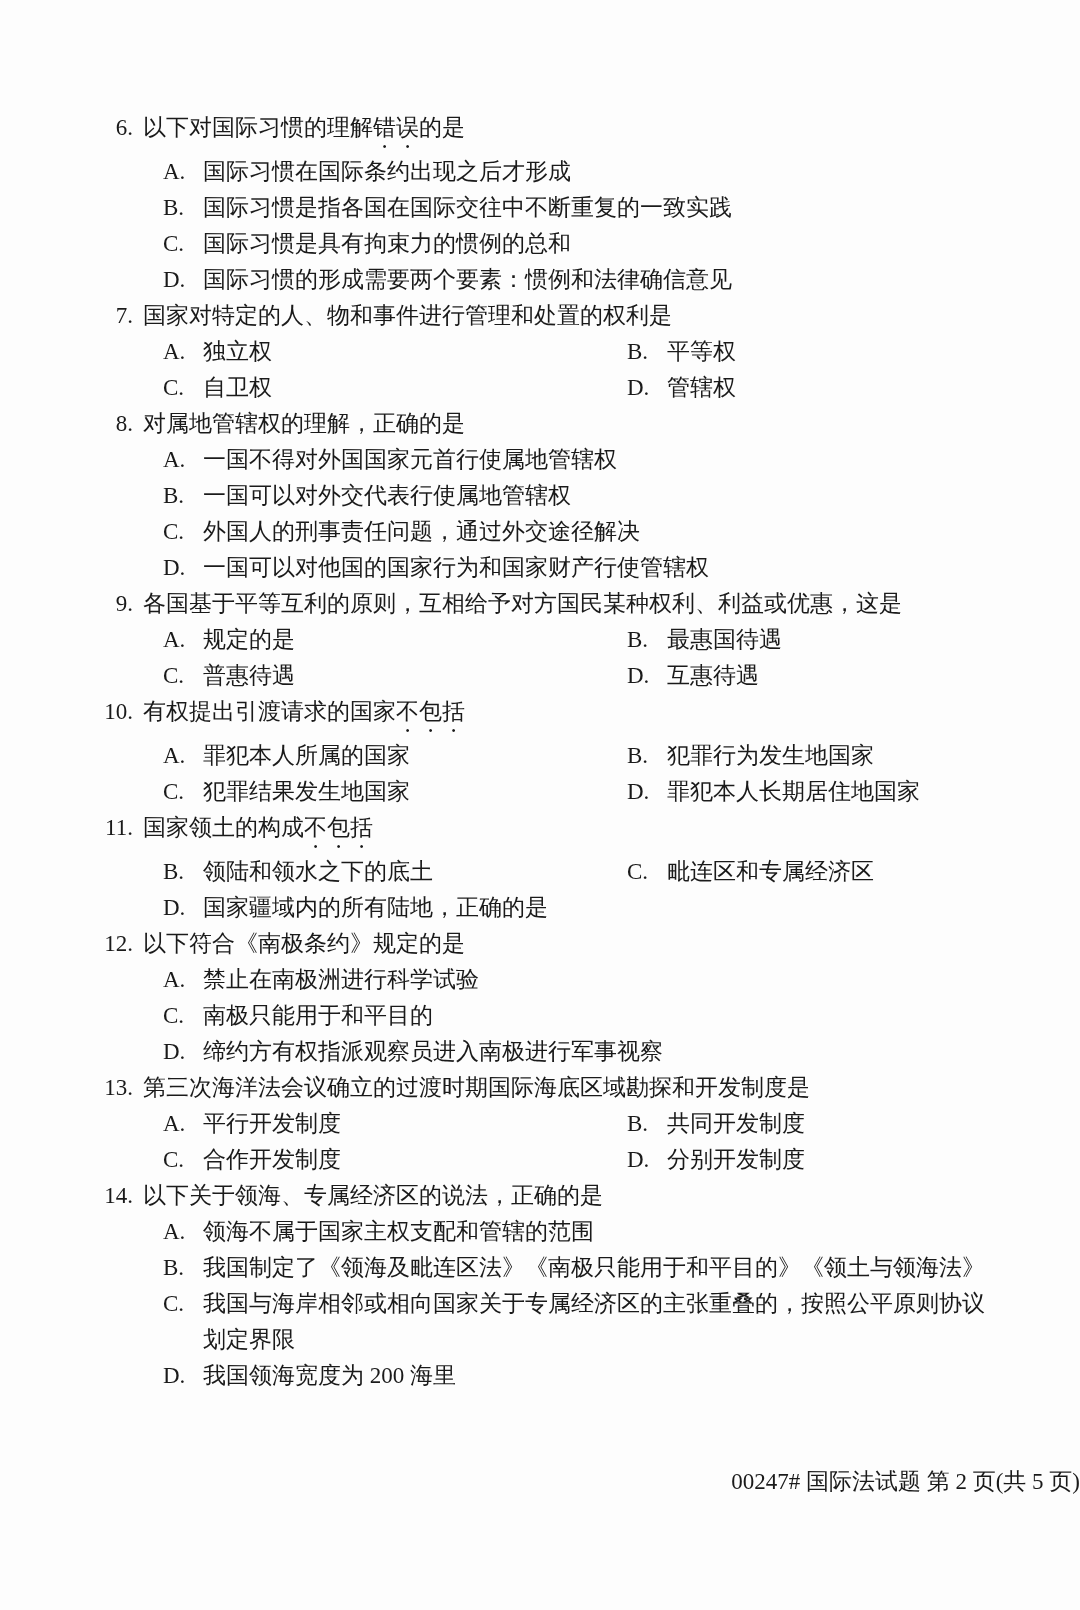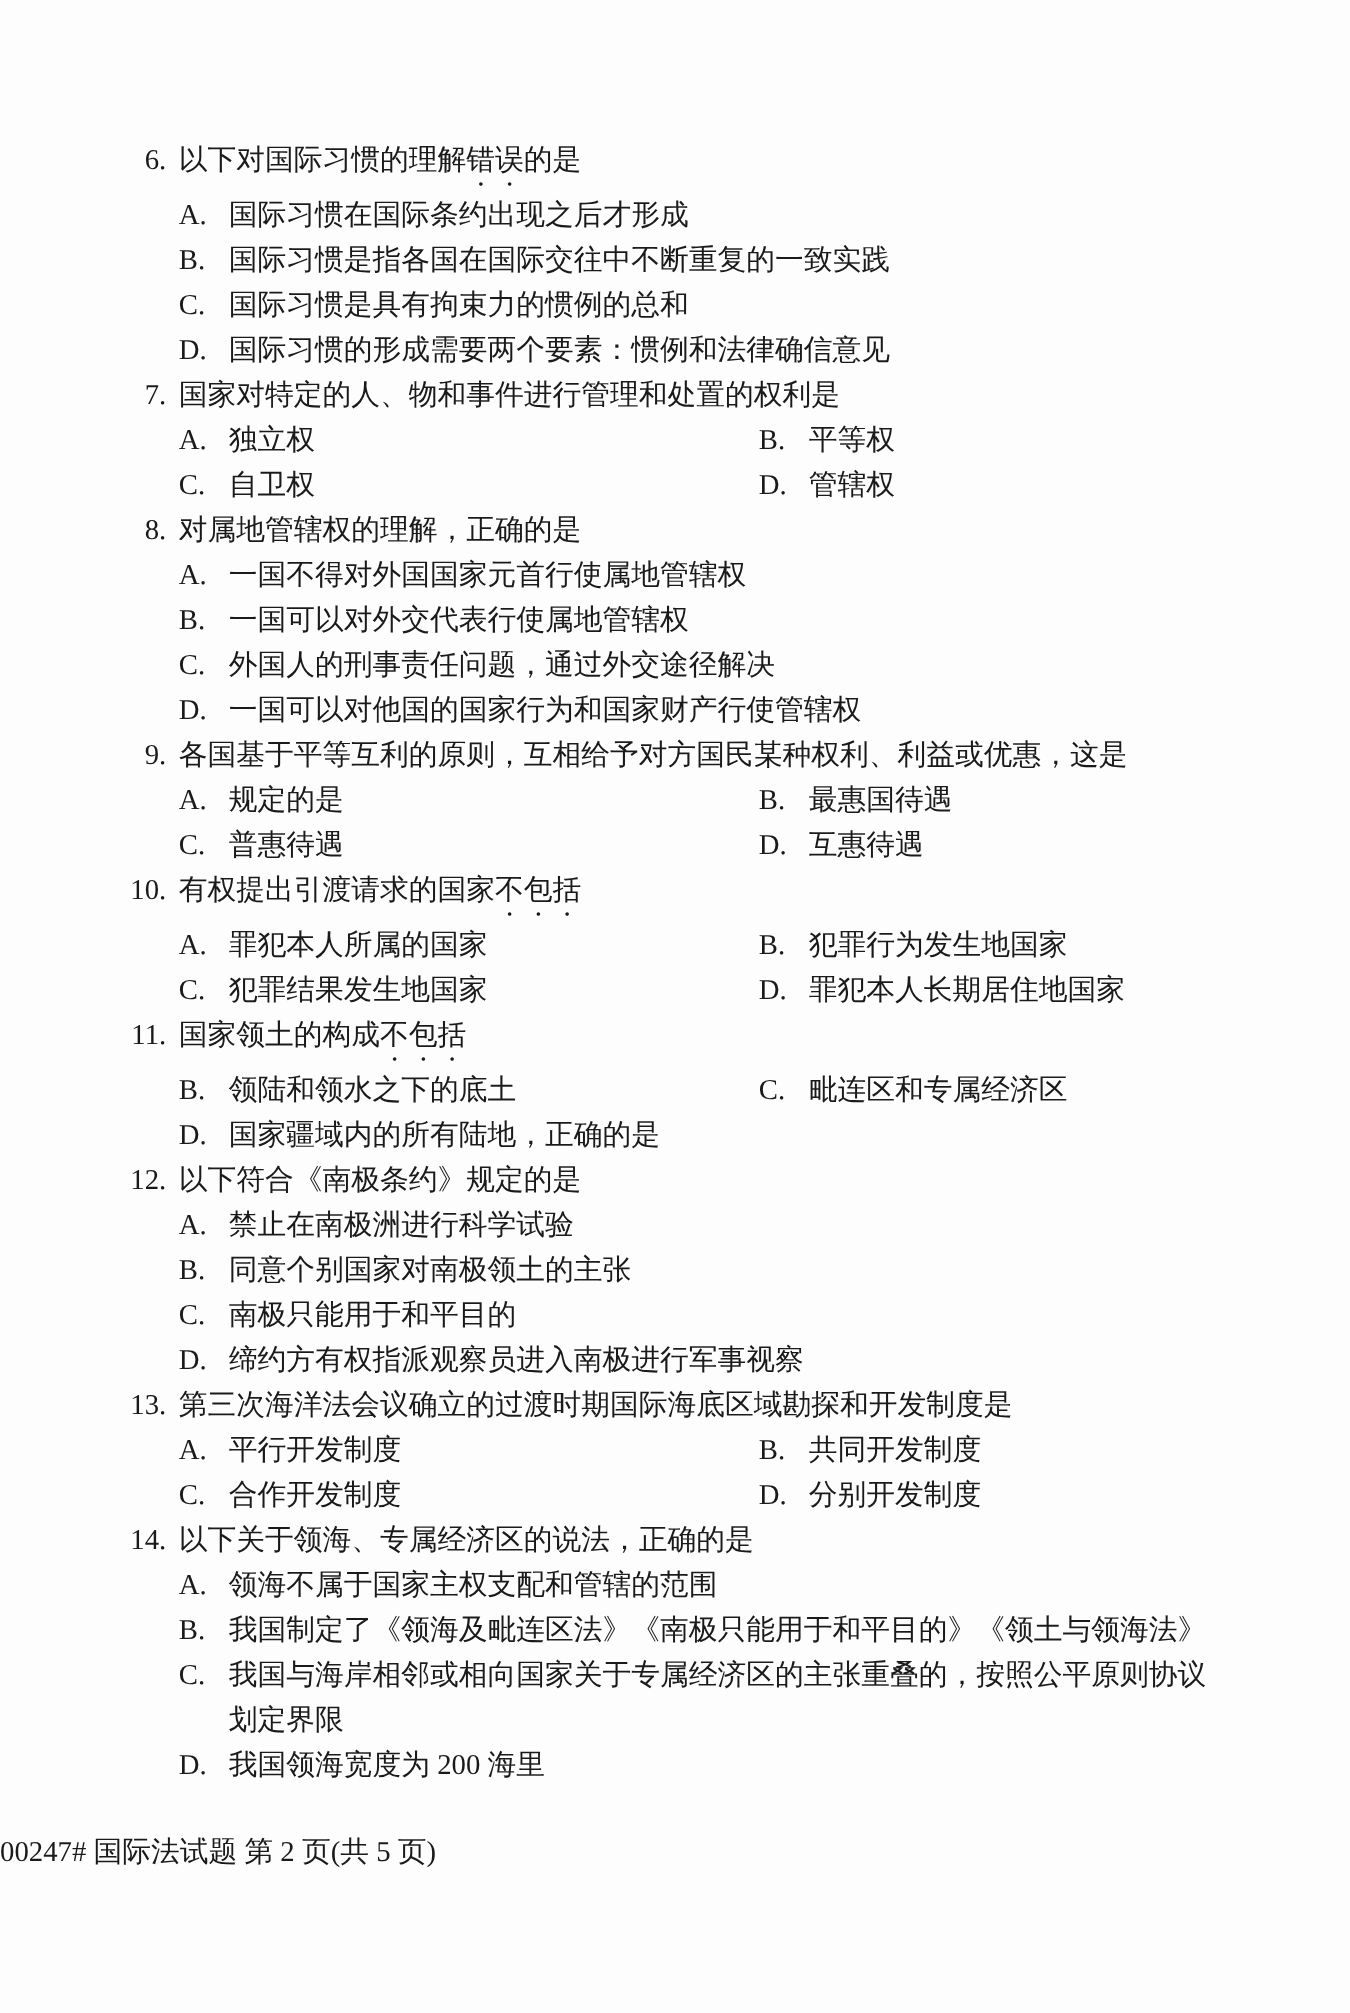--- a/index.html
+++ b/index.html
@@ -42,32 +42,33 @@
   }
   .options { }
   .options.grid2 {
     display: grid;
     grid-template-columns: 464px 1fr;
   }
   .option {
     line-height: 36px;
     padding-left: 40px;
     text-indent: -40px;
+    margin-left: 20px;
   }
   .opt-label {
     display: inline-block;
     width: 40px;
     text-indent: 0;
   }
   .footer {
     position: absolute;
     top: 1464px;
     left: 0;
     width: 100%;
-    text-align: left;
+    text-align: right;
     line-height: 36px;
   }
 </style>
 </head>
 <body>
 
 <div class="page">
   <div class="content" id="questions">
       <div class="question">
         <div class="stem-row"><span class="q-num">6.</span><span class="q-stem"><span>以下对国际习惯的理解</span><span class="em-dots">错误</span><span>的是</span></span></div>
@@ -119,21 +120,20 @@
         <div class="options grid2">
           <div class="option"><span class="opt-label">B.</span><span class="opt-text">领陆和领水之下的底土</span></div>
           <div class="option"><span class="opt-label">C.</span><span class="opt-text">毗连区和专属经济区</span></div>
           <div class="option"><span class="opt-label">D.</span><span class="opt-text">国家疆域内的所有陆地，正确的是</span></div>
         </div>
       </div>
       <div class="question">
         <div class="stem-row"><span class="q-num">12.</span><span class="q-stem"><span>以下符合《南极条约》规定的是</span></span></div>
         <div class="options">
           <div class="option"><span class="opt-label">A.</span><span class="opt-text">禁止在南极洲进行科学试验</span></div>
-          <div class="option"><span class="opt-label">B.</span><span class="opt-text">同意个别国家对南极领土的主张</span></div>
           <div class="option"><span class="opt-label">C.</span><span class="opt-text">南极只能用于和平目的</span></div>
           <div class="option"><span class="opt-label">D.</span><span class="opt-text">缔约方有权指派观察员进入南极进行军事视察</span></div>
         </div>
       </div>
       <div class="question">
         <div class="stem-row"><span class="q-num">13.</span><span class="q-stem"><span>第三次海洋法会议确立的过渡时期国际海底区域勘探和开发制度是</span></span></div>
         <div class="options grid2">
           <div class="option"><span class="opt-label">A.</span><span class="opt-text">平行开发制度</span></div>
           <div class="option"><span class="opt-label">B.</span><span class="opt-text">共同开发制度</span></div>
           <div class="option"><span class="opt-label">C.</span><span class="opt-text">合作开发制度</span></div>

